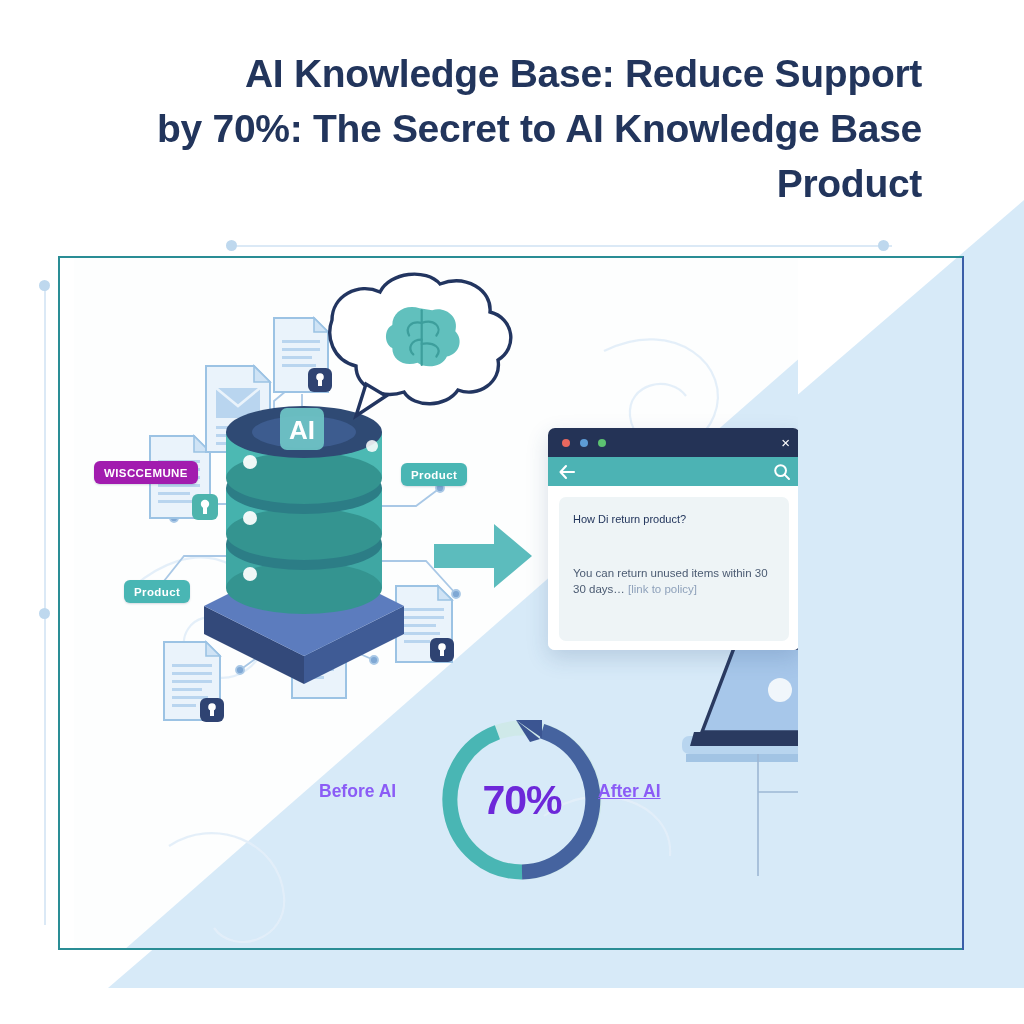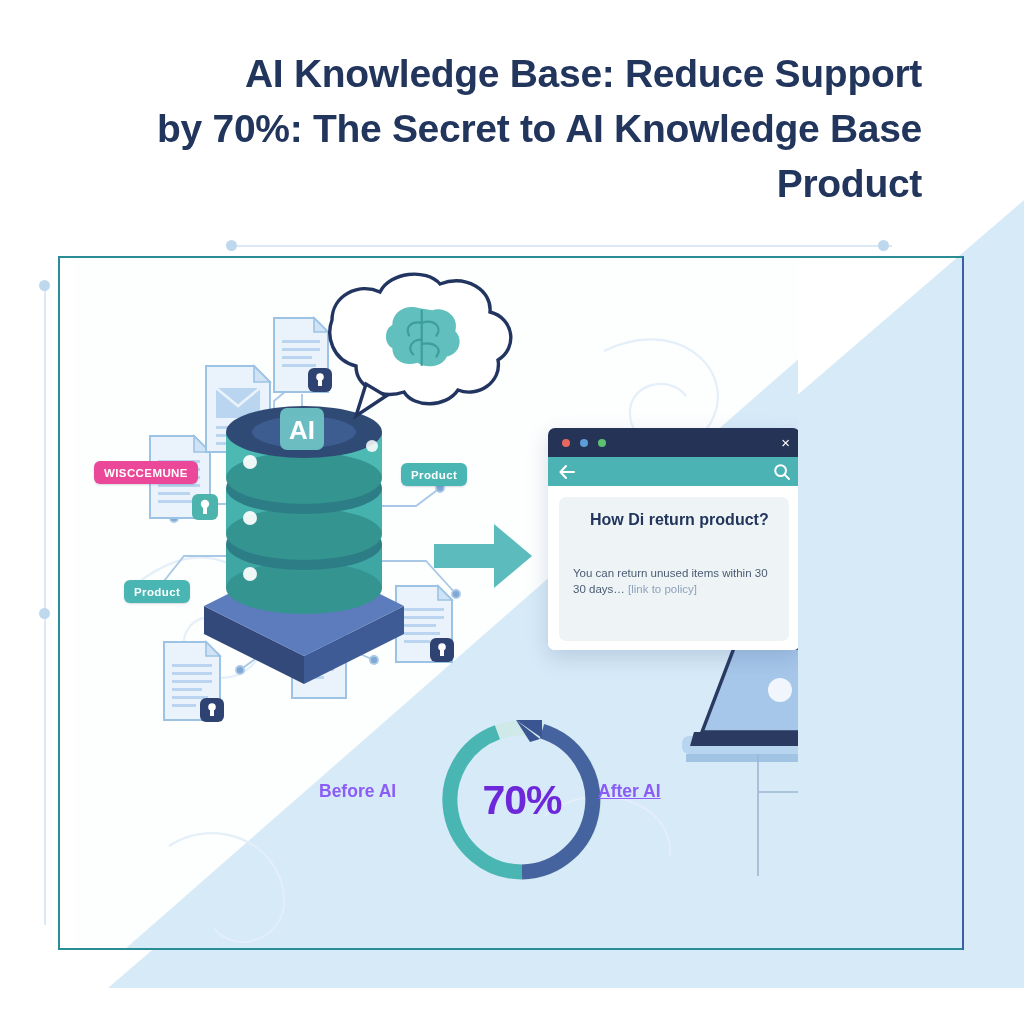--- a/index.html
+++ b/index.html
@@ -101,21 +101,21 @@
     font-size: 11.5px;
     font-weight: bold;
     letter-spacing: 0.4px;
     display: flex;
     align-items: center;
     justify-content: center;
     padding: 0 10px;
     height: 23px;
     box-shadow: 0 1px 2px rgba(30,50,90,0.18);
   }
-  .tag-navy { background: #ec4899; }
+  .tag-navy { background: #a21caf; }
   .tag-teal { background: #49b6b4; align-items: center; }
 
   
   .browser {
     position: absolute;
     left: 532px;
     top: 428px;
     width: 252px;
     height: 222px;
     border-radius: 7px;
@@ -156,24 +156,23 @@
   }
   .answer-card {
     background: #eef4f6;
     border-radius: 7px;
     height: 144px;
     padding: 13px 14px;
     box-sizing: border-box;
   }
   .q-text {
     color: #22355c;
-    font-weight: bold;
-    font-size: 16px;
+    font-weight: normal;
+    font-size: 11px;
     line-height: 19px;
-    margin-left: 17px;
   }
   .a-text {
     margin-top: 36px;
     color: #4b5b72;
     font-size: 11.5px;
     line-height: 16px;
   }
   .a-link { color: #8fa2bb; }
 
   

